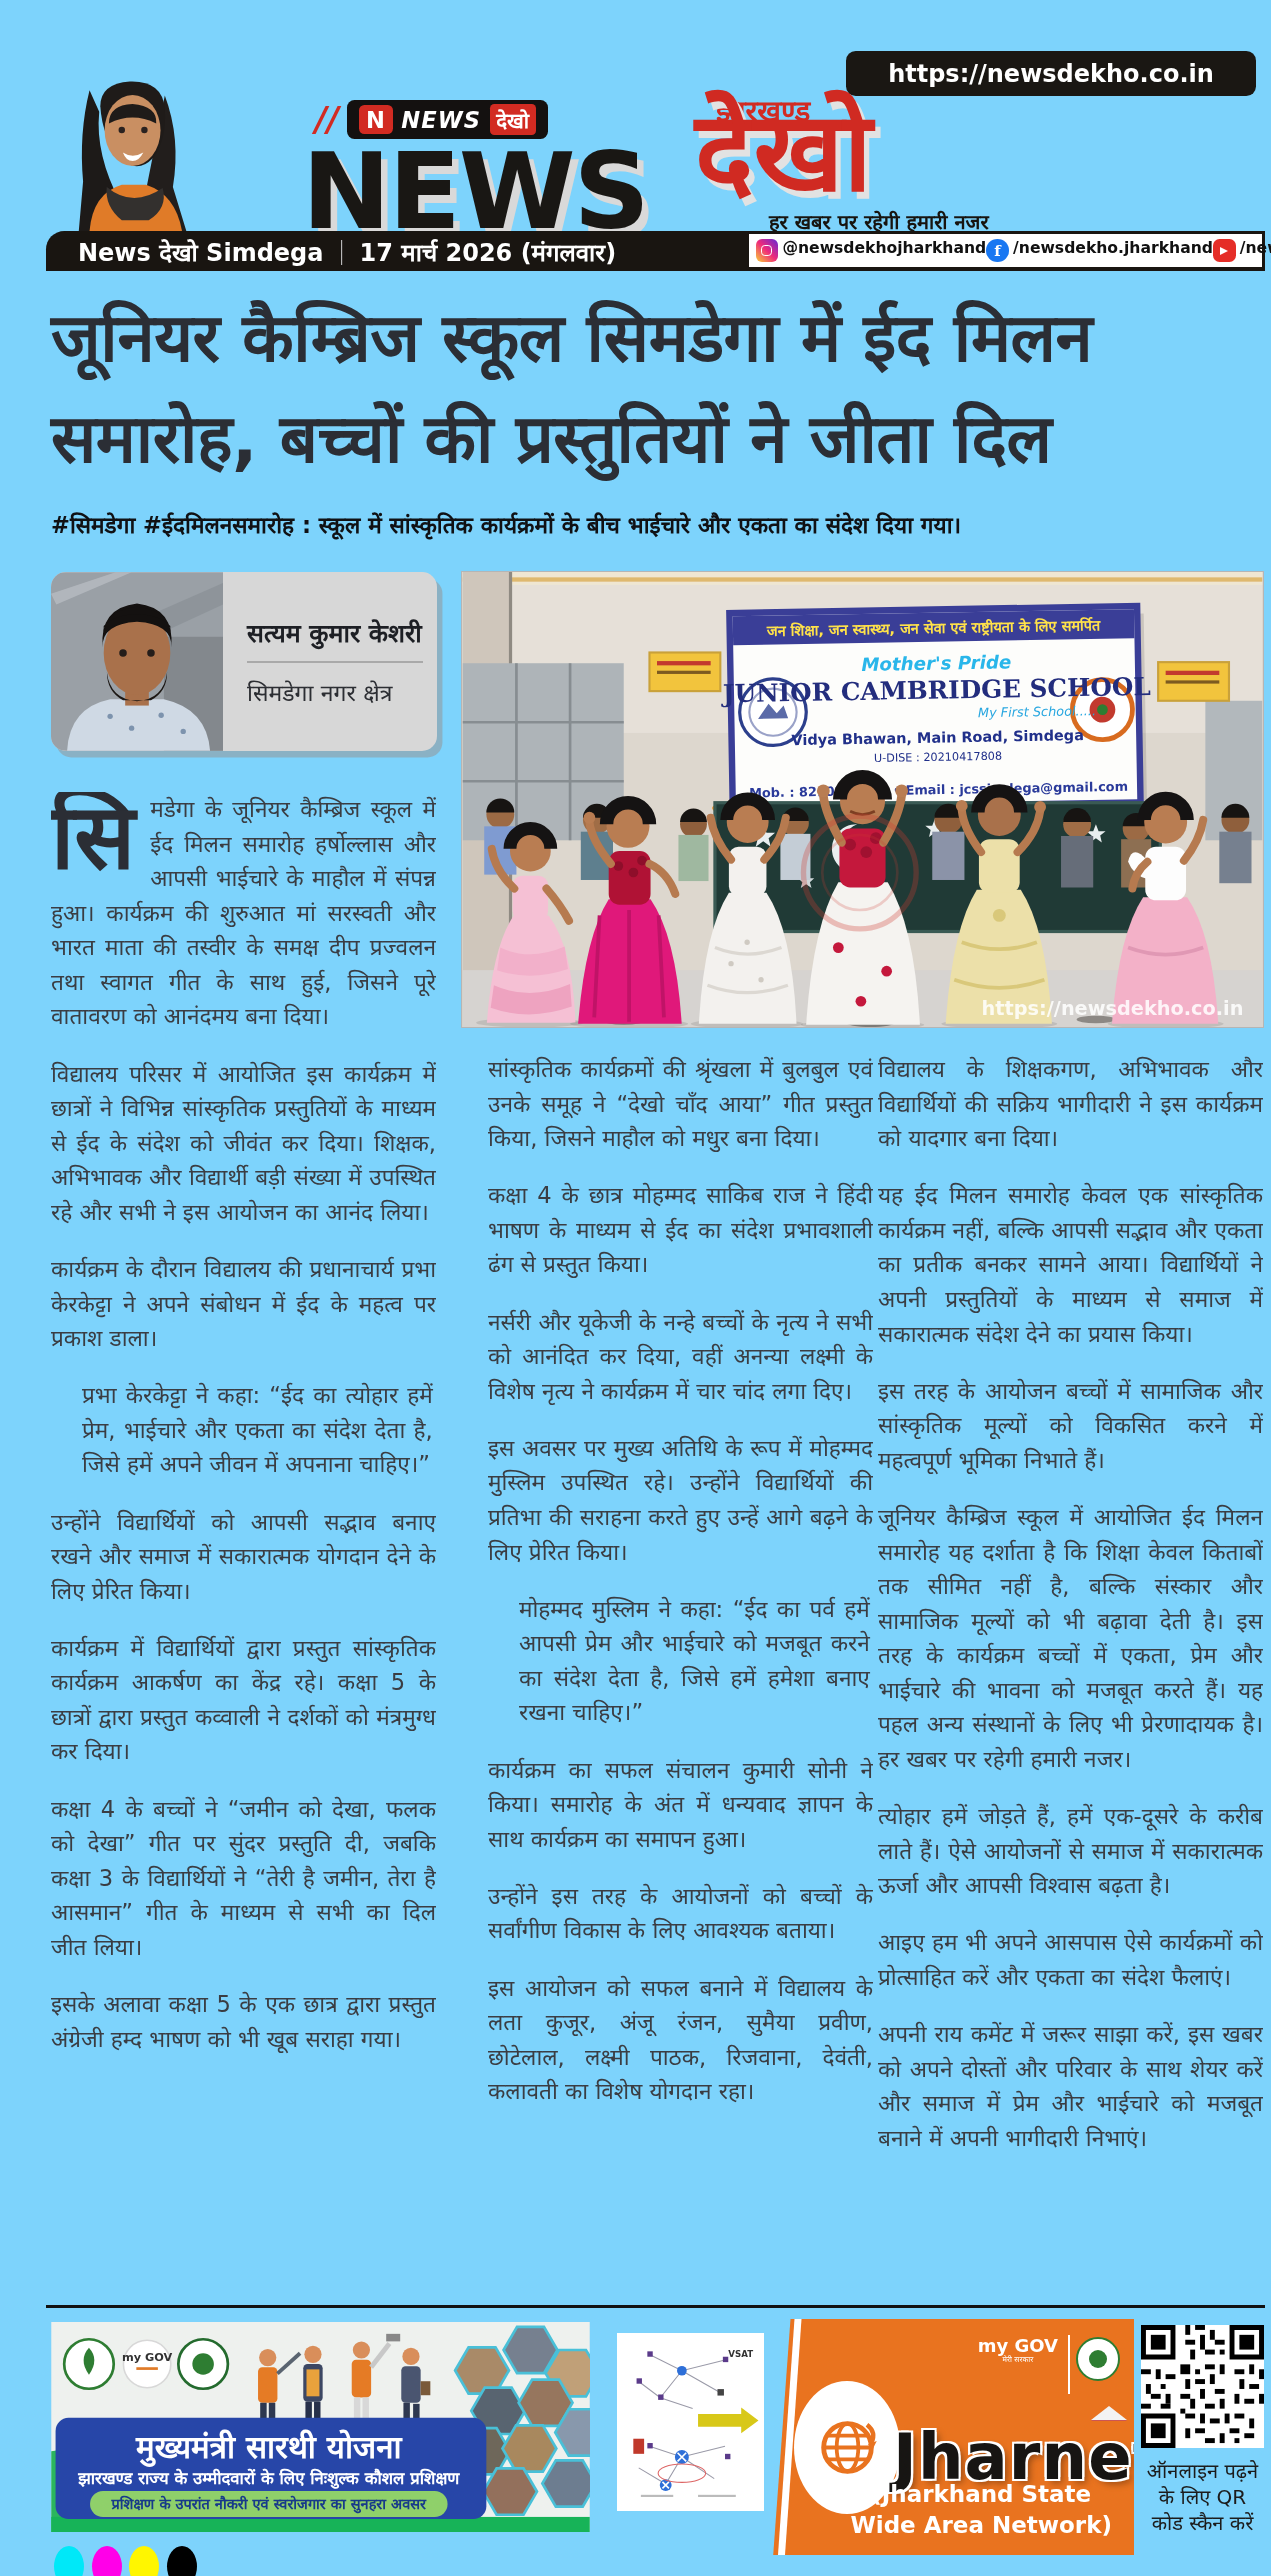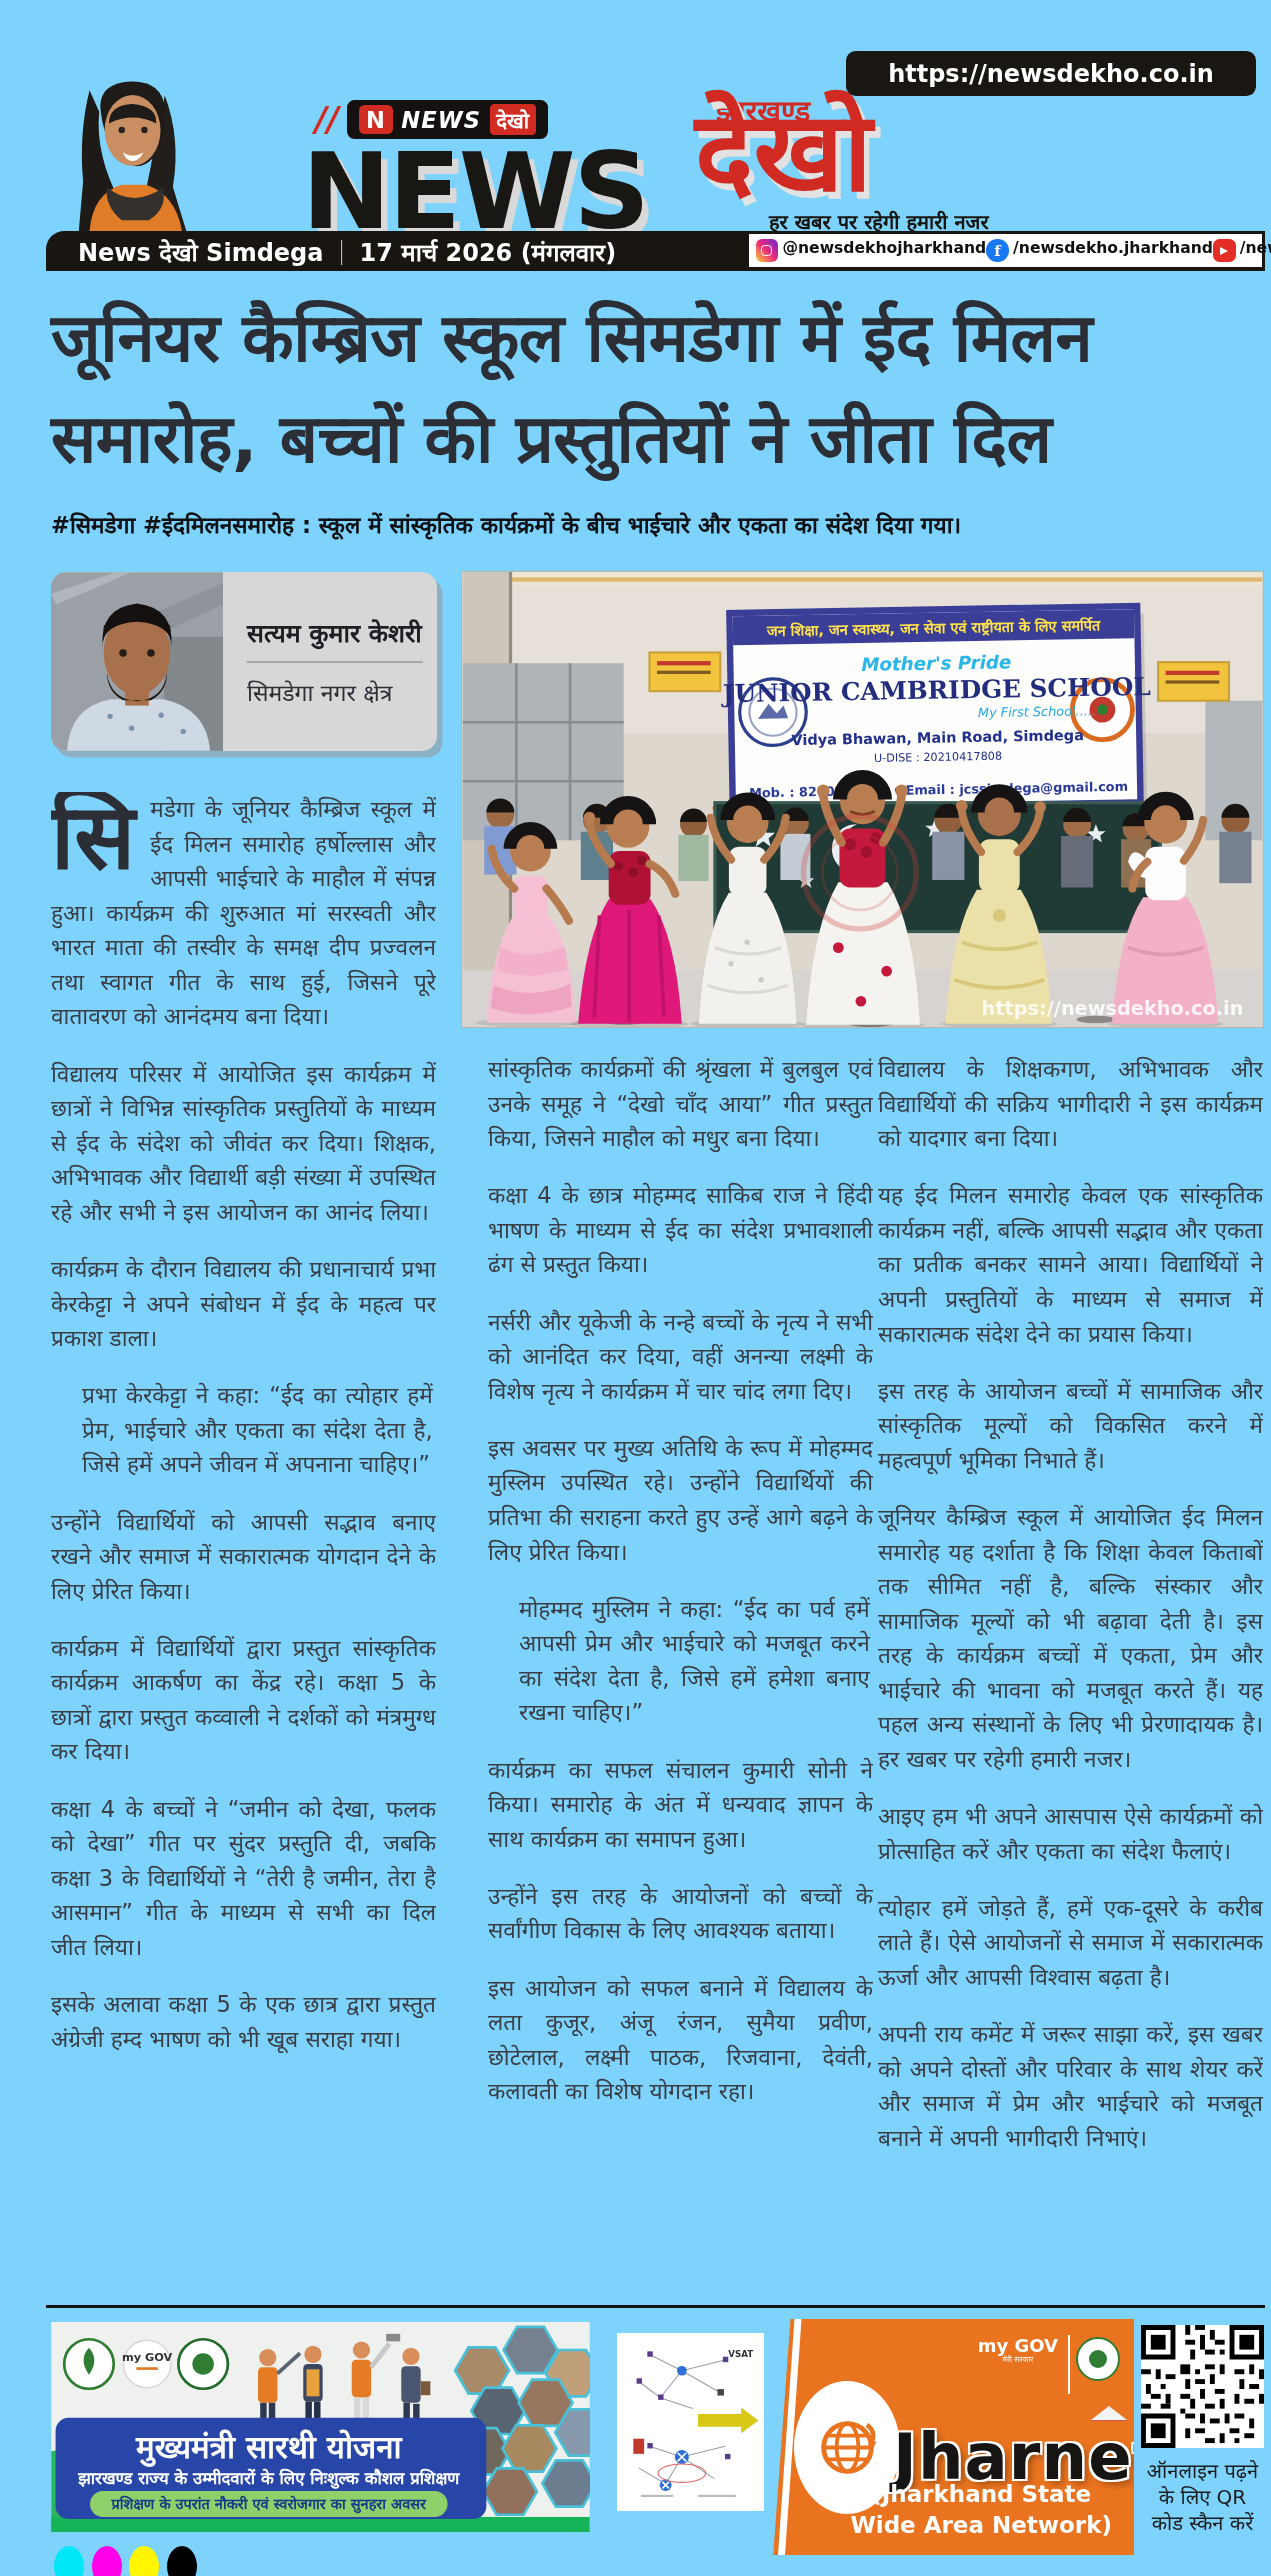--- a/index.html
+++ b/index.html
@@ -386,22 +386,22 @@
     <p>कार्यक्रम का सफल संचालन कुमारी सोनी ने किया। समारोह के अंत में धन्यवाद ज्ञापन के साथ कार्यक्रम का समापन हुआ।</p>
     <p>उन्होंने इस तरह के आयोजनों को बच्चों के सर्वांगीण विकास के लिए आवश्यक बताया।</p>
     <p>इस आयोजन को सफल बनाने में विद्यालय के लता कुजूर, अंजू रंजन, सुमैया प्रवीण, छोटेलाल, लक्ष्मी पाठक, रिजवाना, देवंती, कलावती का विशेष योगदान रहा।</p>
   </div>
 
   <div class="col" style="left:878px;top:1052px;height:1250px;">
     <p>विद्यालय के शिक्षकगण, अभिभावक और विद्यार्थियों की सक्रिय भागीदारी ने इस कार्यक्रम को यादगार बना दिया।</p>
     <p>यह ईद मिलन समारोह केवल एक सांस्कृतिक कार्यक्रम नहीं, बल्कि आपसी सद्भाव और एकता का प्रतीक बनकर सामने आया। विद्यार्थियों ने अपनी प्रस्तुतियों के माध्यम से समाज में सकारात्मक संदेश देने का प्रयास किया।</p>
     <p>इस तरह के आयोजन बच्चों में सामाजिक और सांस्कृतिक मूल्यों को विकसित करने में महत्वपूर्ण भूमिका निभाते हैं।</p>
     <p>जूनियर कैम्ब्रिज स्कूल में आयोजित ईद मिलन समारोह यह दर्शाता है कि शिक्षा केवल किताबों तक सीमित नहीं है, बल्कि संस्कार और सामाजिक मूल्यों को भी बढ़ावा देती है। इस तरह के कार्यक्रम बच्चों में एकता, प्रेम और भाईचारे की भावना को मजबूत करते हैं। यह पहल अन्य संस्थानों के लिए भी प्रेरणादायक है। हर खबर पर रहेगी हमारी नजर।</p>
+    <p>त्योहार हमें जोड़ते हैं, हमें एक-दूसरे के करीब लाते हैं। ऐसे आयोजनों से समाज में सकारात्मक ऊर्जा और आपसी विश्वास बढ़ता है।</p>
     <p>आइए हम भी अपने आसपास ऐसे कार्यक्रमों को प्रोत्साहित करें और एकता का संदेश फैलाएं।</p>
-    <p>त्योहार हमें जोड़ते हैं, हमें एक-दूसरे के करीब लाते हैं। ऐसे आयोजनों से समाज में सकारात्मक ऊर्जा और आपसी विश्वास बढ़ता है।</p>
     <p>अपनी राय कमेंट में जरूर साझा करें, इस खबर को अपने दोस्तों और परिवार के साथ शेयर करें और समाज में प्रेम और भाईचारे को मजबूत बनाने में अपनी भागीदारी निभाएं।</p>
   </div>
 
   <div class="abs footer-rule"></div>
 
   <svg class="abs ad-sarthi" viewBox="0 0 1000 390">
     <rect width="1000" height="390" fill="#eef1ee"></rect>
     <path d="M0 240 Q300 190 660 250 L660 390 L0 390 Z" fill="#2bb55e"></path>
     <rect y="362" width="1000" height="28" fill="#17b358"></rect>
 

